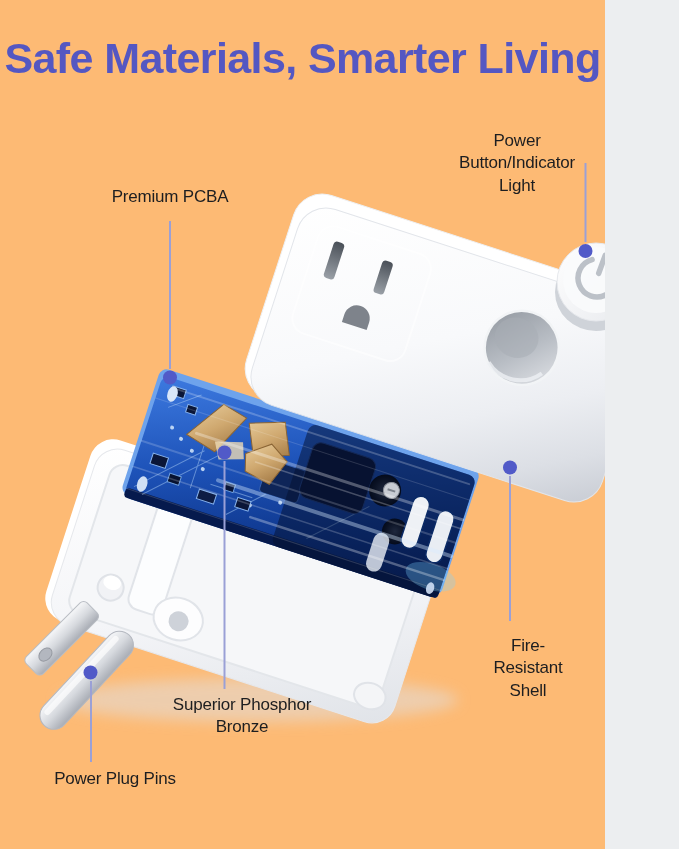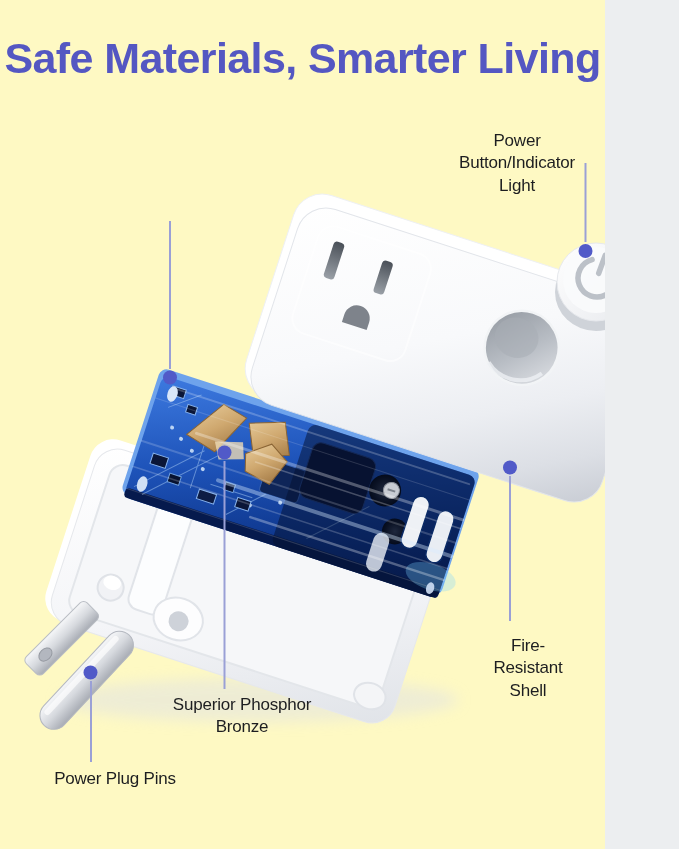--- a/index.html
+++ b/index.html
@@ -1,20 +1,20 @@
 <!DOCTYPE html>
 <html><head>
 <meta charset="utf-8">
 <style>
   html,body{margin:0;padding:0;}
   body{background:#eceef0;}
   .stage{
     position:relative;
     width:605px;height:849px;
-    background:#fef9c3;
+    background:#fdba74;
     overflow:hidden;
     font-family:"Liberation Sans",sans-serif;
   }
   .device-svg{position:absolute;left:0;top:0;}
   .title{
     position:absolute;left:50%;top:37px;transform:translateX(-50%);
     margin:0;font-weight:700;font-size:43px;line-height:1;
     letter-spacing:-0.6px;color:#5457c2;white-space:nowrap;
   }
   .callout-label{
@@ -232,18 +232,19 @@
       <circle cx="170" cy="377.5" r="7" fill="#515AC8"></circle>
       <circle cx="510" cy="467.5" r="7" fill="#515AC8"></circle>
       <circle cx="224.5" cy="452.5" r="7" fill="#515AC8"></circle>
       <circle cx="90.5" cy="672.5" r="7" fill="#515AC8"></circle>
     </g>
   </svg>
 
   <h1 class="title">Safe Materials, Smarter Living</h1>
 
   <div class="callout-label" id="label-power-button">Power Button/Indicator Light</div>
+  <div class="callout-label" id="label-premium-pcba">Premium PCBA</div>
   <div class="callout-label" id="label-phosphor">Superior Phosphor
 Bronze</div>
   <div class="callout-label" id="label-fire-shell">Fire-Resistant Shell</div>
   <div class="callout-label" id="label-pins">Power Plug Pins</div>
 
 </div>
 
 </body></html>

